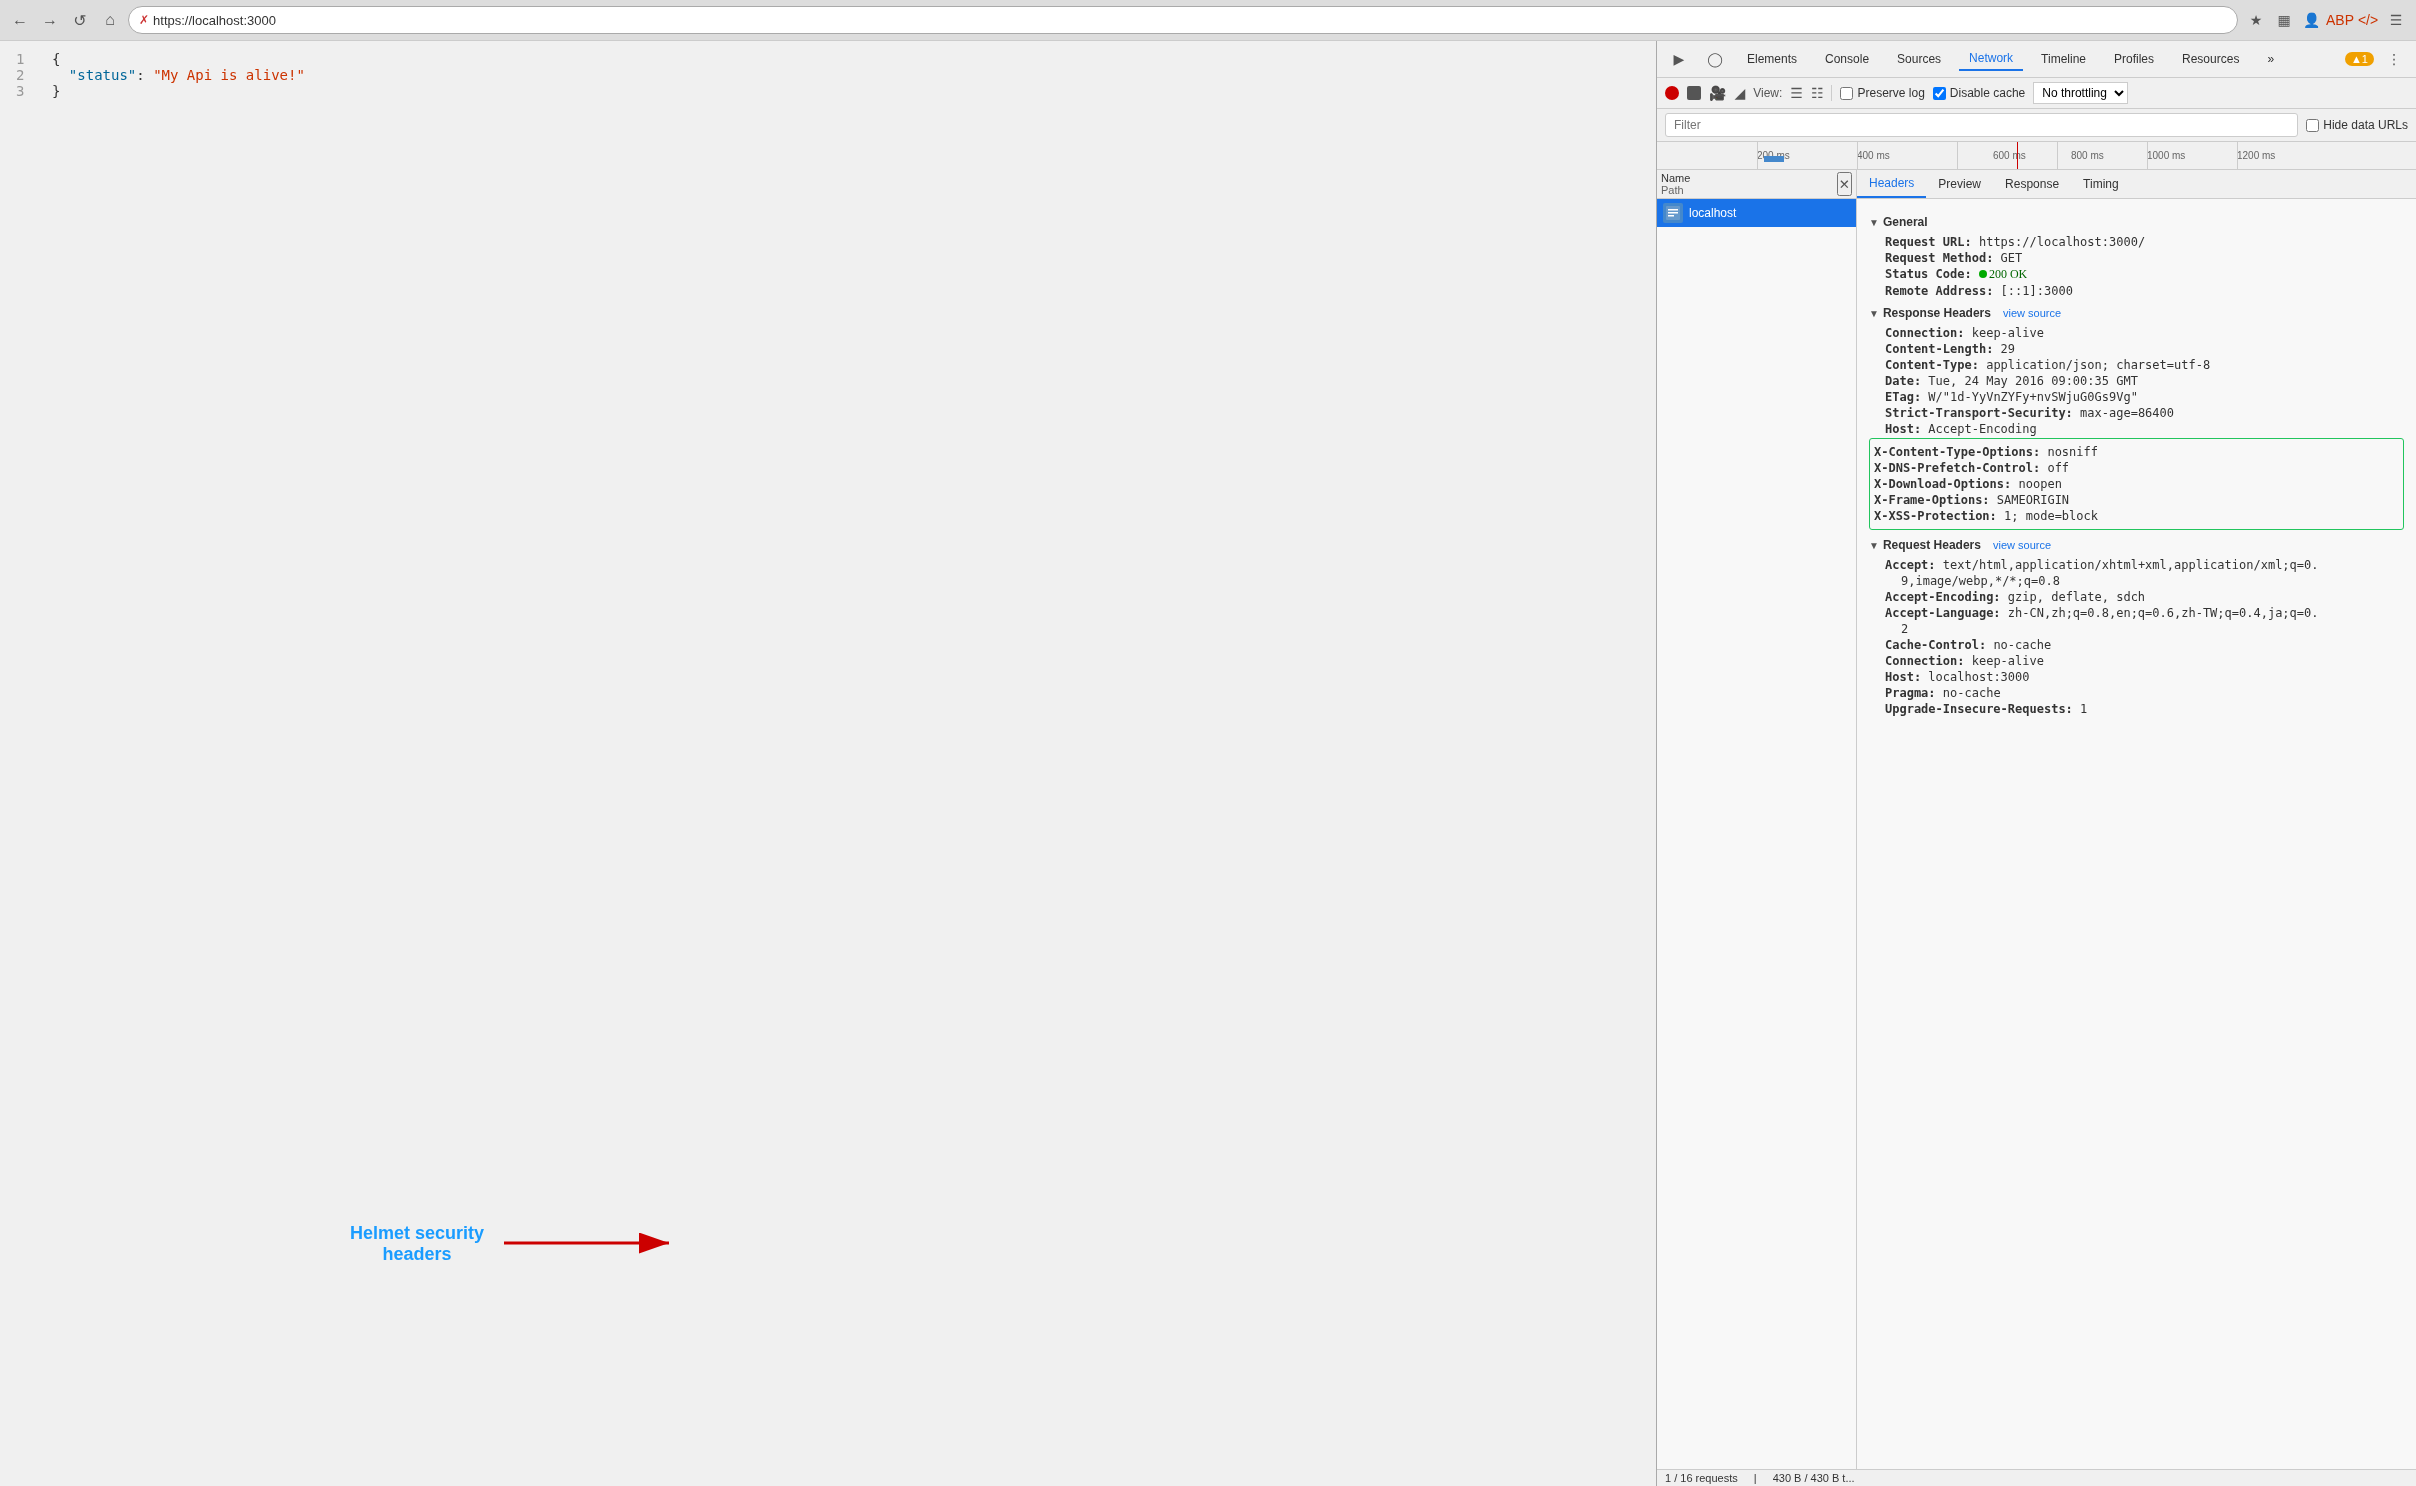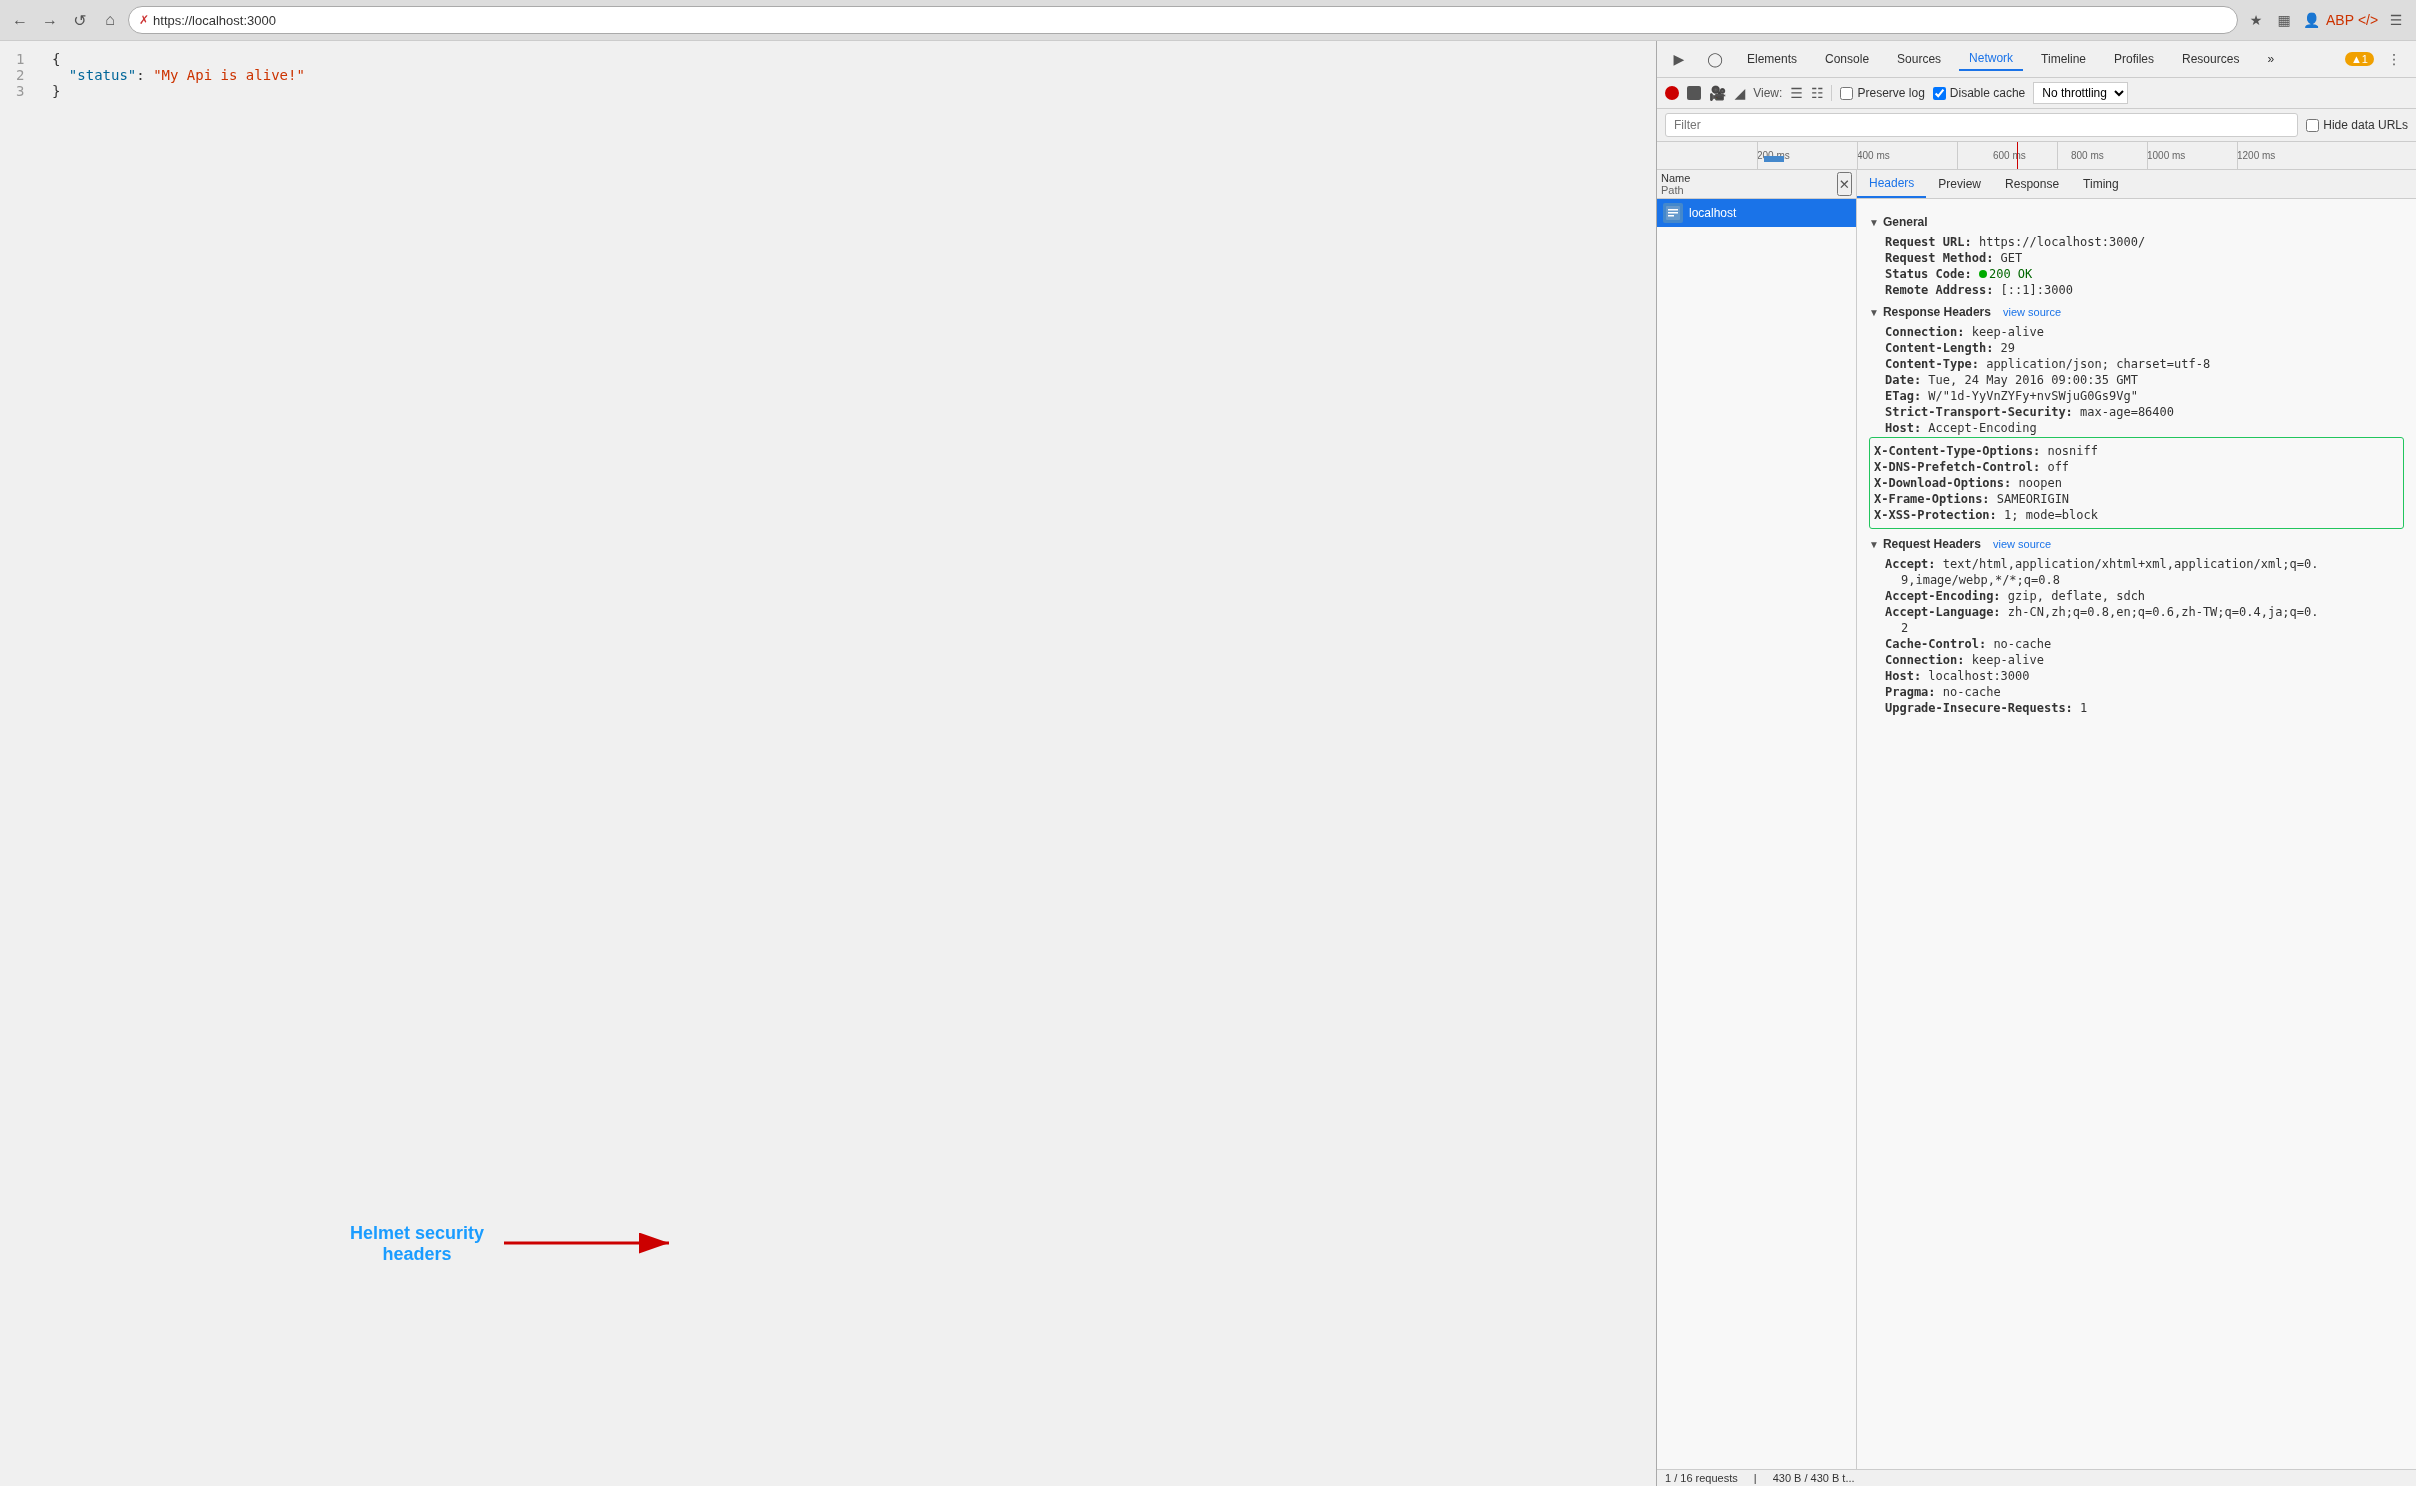--- a/index.html
+++ b/index.html
@@ -82,21 +82,21 @@
     .details-tab.active { border-bottom: 2px solid #1a73e8; color: #1a73e8; }
     .details-content { flex: 1; overflow: auto; padding: 8px 12px; font-size: 12px; }
 
     
     .section-header { display: flex; align-items: center; gap: 4px; margin-bottom: 6px; margin-top: 8px; font-size: 12px; font-weight: bold; color: #333; cursor: pointer; }
     .section-arrow { color: #555; font-size: 10px; }
     .view-source-link { font-size: 11px; color: #1a73e8; cursor: pointer; margin-left: 8px; font-weight: normal; }
     .header-row { margin: 2px 0 2px 16px; font-size: 12px; font-family: monospace; }
     .header-name { color: #333; font-weight: bold; }
     .header-value { color: #333; }
-    .status-ok { color: #006600; }
+    .status-ok { color: #006600; font-family: Liberation Serif, serif; }
     .status-dot { display: inline-block; width: 8px; height: 8px; border-radius: 50%; background: #00aa00; margin-right: 2px; }
 
     
     .highlight-box { border: 1px solid #22c55e; border-radius: 3px; padding: 4px; margin: 2px 0; }
 
     
     .status-bar { background: #f0f0f0; border-top: 1px solid #ccc; padding: 2px 8px; font-size: 11px; color: #333; display: flex; gap: 16px; flex-shrink: 0; }
 
     
     input[type="checkbox"] { cursor: pointer; }

